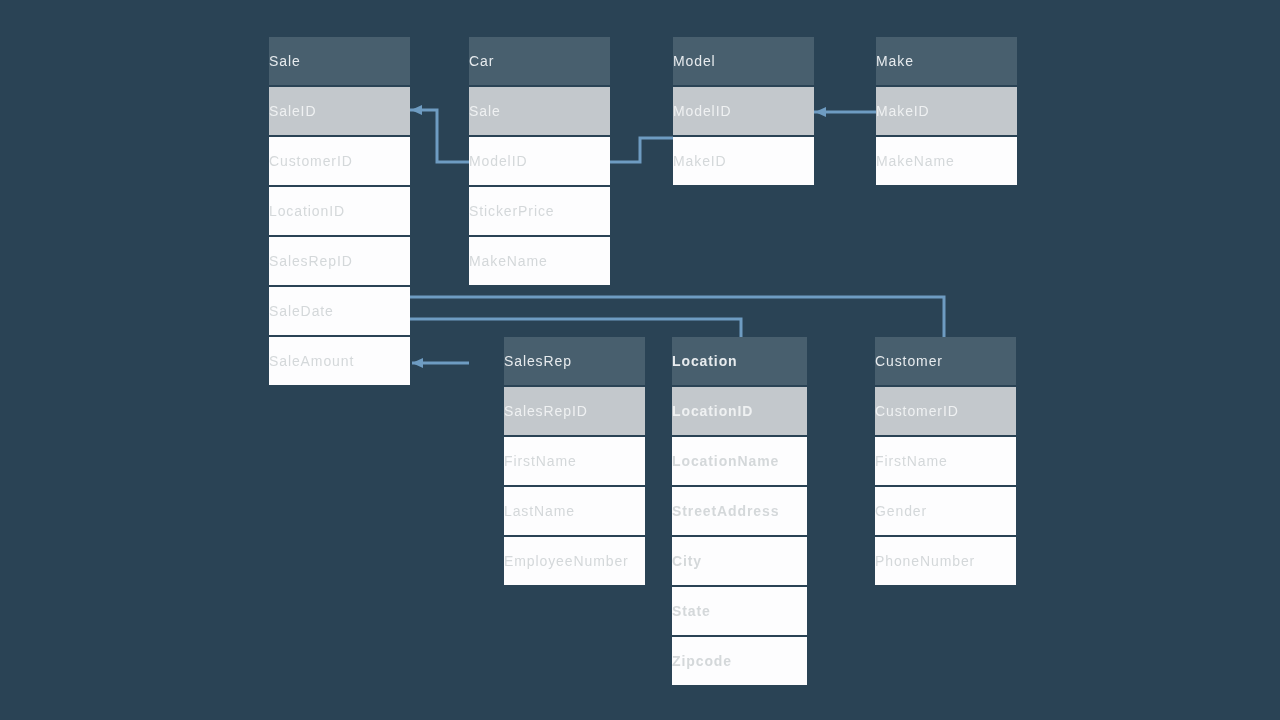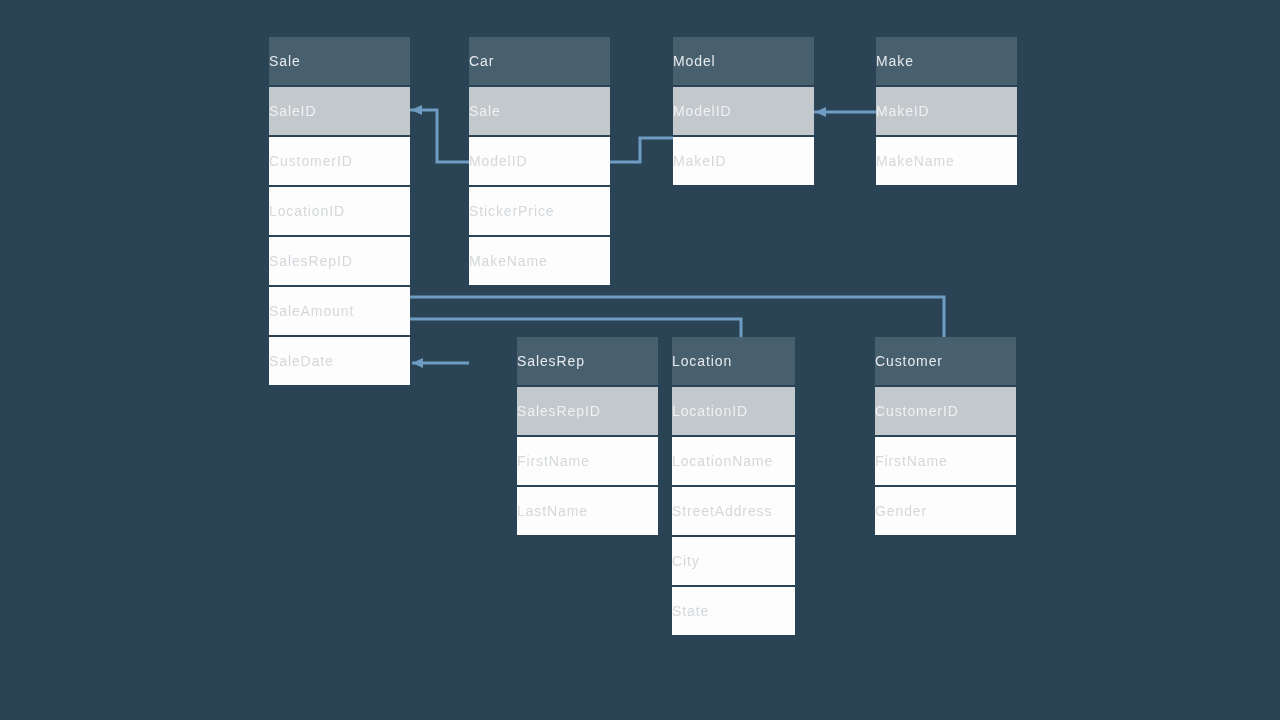--- a/index.html
+++ b/index.html
@@ -74,53 +74,56 @@
       <polyline points="469,363 412,363" class="wire"></polyline>
       <polygon points="412,363 423,358 423,368" class="arrow"></polygon>
     </svg>
 
 <div class="erd-table" style="left: 269px; top: 37px; width: 141px;">
       <div class="block th">Sale</div>
       <div class="block row key">SaleID</div>
       <div class="block row">CustomerID</div>
       <div class="block row">LocationID</div>
       <div class="block row">SalesRepID</div>
+      <div class="block row">SaleDate</div>
       <div class="block row">SaleAmount</div>
-      <div class="block row">SaleDate</div>
     </div>
     <div class="erd-table" style="left: 469px; top: 37px; width: 141px;">
       <div class="block th">Car</div>
       <div class="block row key">Sale</div>
       <div class="block row">ModelID</div>
       <div class="block row">StickerPrice</div>
       <div class="block row">MakeName</div>
     </div>
     <div class="erd-table" style="left: 673px; top: 37px; width: 141px;">
       <div class="block th">Model</div>
       <div class="block row key">ModelID</div>
       <div class="block row">MakeID</div>
     </div>
     <div class="erd-table" style="left: 876px; top: 37px; width: 141px;">
       <div class="block th">Make</div>
       <div class="block row key">MakeID</div>
       <div class="block row">MakeName</div>
     </div>
-    <div class="erd-table" style="left: 469px; top: 337px; width: 141px; padding-left: 48px;">
+    <div class="erd-table" style="left: 456px; top: 337px; width: 141px; padding-left: 48px;">
       <div class="block th">SalesRep</div>
       <div class="block row key">SalesRepID</div>
       <div class="block row">FirstName</div>
       <div class="block row">LastName</div>
+      <div class="block row">EmployeeNumber</div>
     </div>
-    <div class="erd-table" style="left: 672px; top: 337px; width: 123px;">
+    <div class="erd-table" style="left: 672px; top: 337px; width: 135px; font-weight: bold;">
       <div class="block th">Location</div>
       <div class="block row key">LocationID</div>
       <div class="block row">LocationName</div>
       <div class="block row">StreetAddress</div>
       <div class="block row">City</div>
       <div class="block row">State</div>
+      <div class="block row">Zipcode</div>
     </div>
     <div class="erd-table" style="left: 875px; top: 337px; width: 141px;">
       <div class="block th">Customer</div>
       <div class="block row key">CustomerID</div>
       <div class="block row">FirstName</div>
       <div class="block row">Gender</div>
+      <div class="block row">PhoneNumber</div>
     </div>
   </div>
 
 </body></html>

